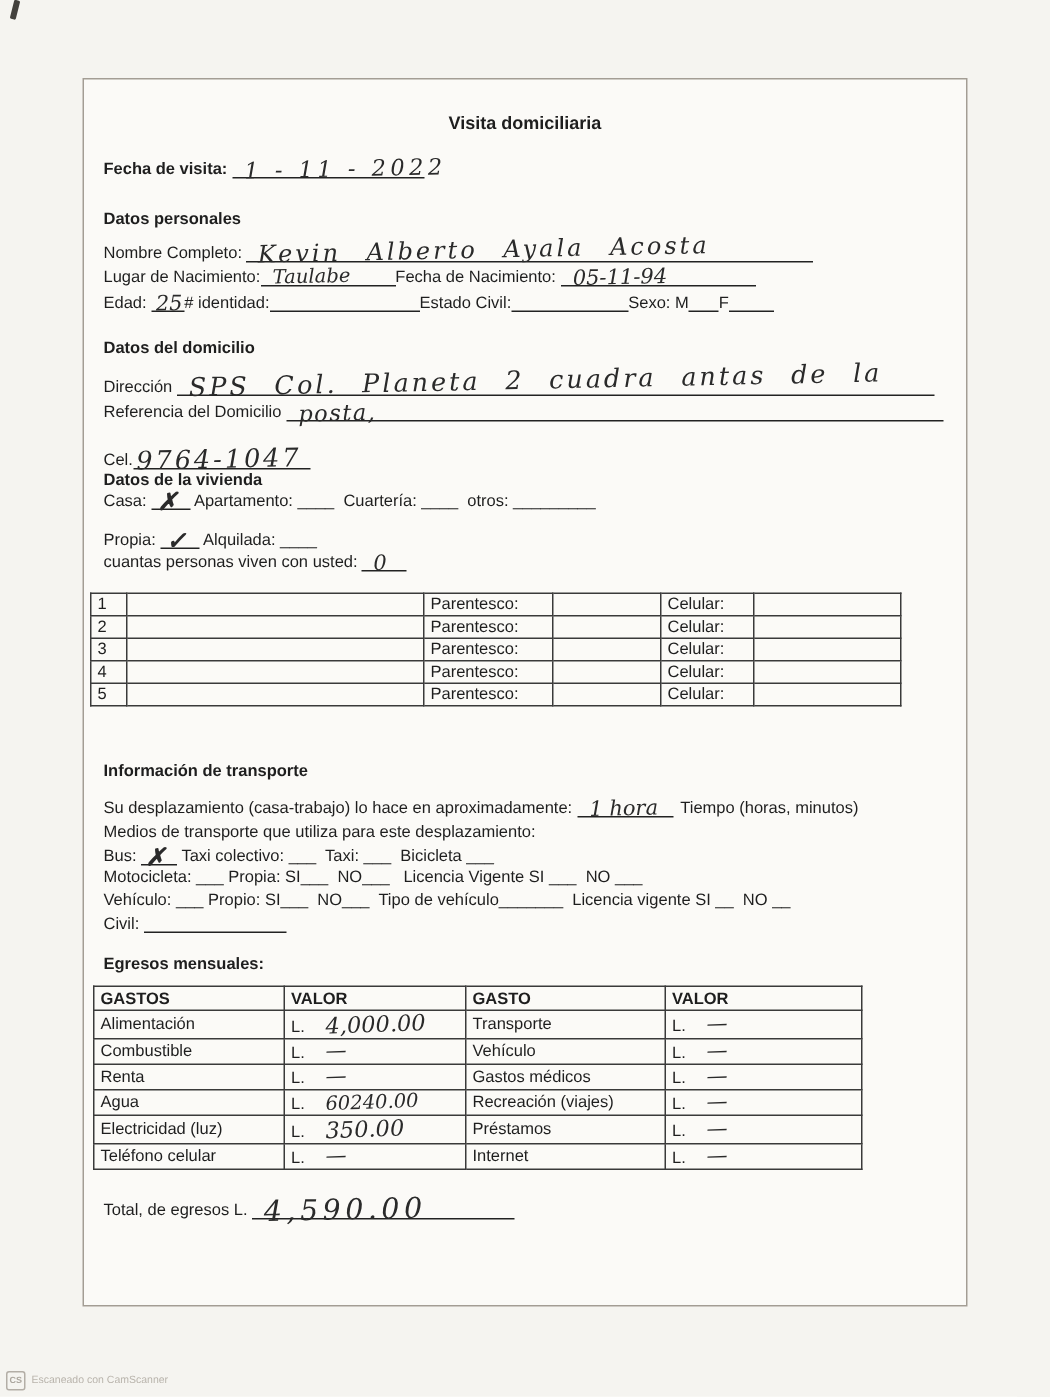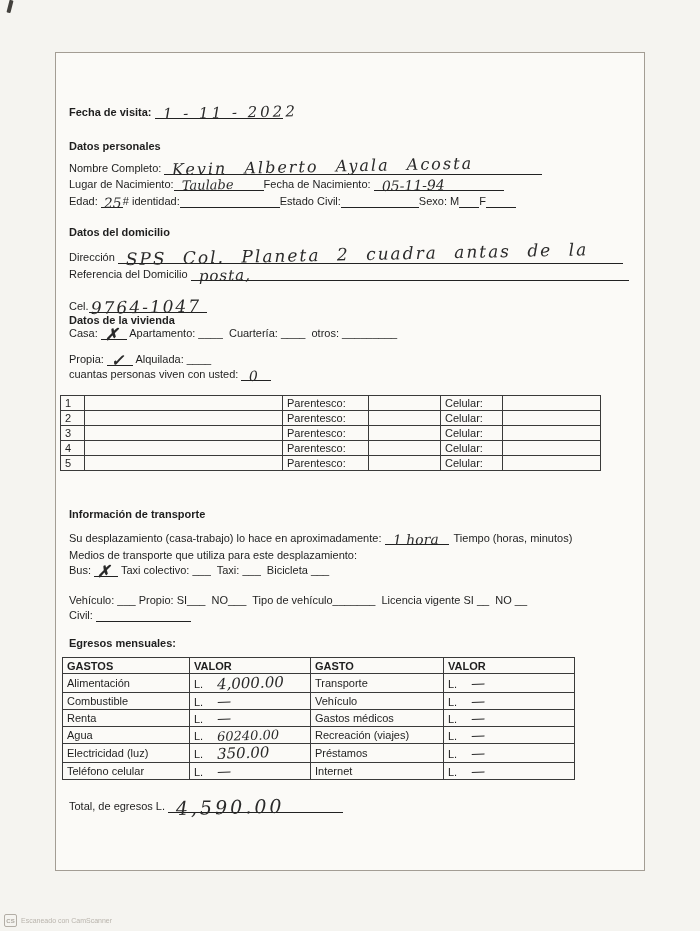--- a/index.html
+++ b/index.html
@@ -54,20 +54,21 @@
   .corner{position:absolute;left:8px;top:0;width:4px;height:13px;background:#43413d;
           transform:rotate(14deg);border-radius:1px;}
 </style>
 </head>
 <body>
 
 <div class="corner"></div>
 
 <div class="sheet">
 
+  <div class="title">Visita domiciliaria</div>
 
   <div class="row" style="top:52px"><span class="hd">Fecha de visita:</span> <span class="bl" style="width:128px"><span class="hw hw-date">1 - 11 - 2022</span></span></div>
 
   <div class="row hd" style="top:86px">Datos personales</div>
 
   <div class="row" style="top:108px"><span>Nombre Completo:</span> <span class="bl" style="width:378px"><span class="hw hw-name">Kevin Alberto Ayala Acosta</span></span></div>
 
   <div class="row" style="top:124px"><span>Lugar de Nacimiento:</span><span class="bl" style="width:90px"><span class="hw hw-sm">Taulabe</span></span><span>Fecha de Nacimiento:</span> <span class="bl" style="width:130px"><span class="hw hw-md">05-11-94</span></span></div>
 
   <div class="row" style="top:141px"><span>Edad:</span> <span class="bl" style="width:22px"><span class="hw hw-md" style="left:3px">25</span></span><span># identidad:</span><span class="bl" style="width:100px"></span><span>Estado Civil:</span><span class="bl" style="width:78px"></span><span>Sexo: M</span><span class="bl" style="width:20px"></span><span>F</span><span class="bl" style="width:30px"></span></div>
@@ -142,20 +143,21 @@
     </table>
 
   <div class="row hd" style="top:454px">Información de transporte</div>
 
   <div class="row" style="top:478px"><span>Su desplazamiento (casa-trabajo) lo hace en aproximadamente:</span> <span class="bl" style="width:64px"><span class="hw hw-md">1 hora</span></span><span class="sfx">Tiempo (horas, minutos)</span></div>
 
   <div class="row" style="top:495px">Medios de transporte que utiliza para este desplazamiento:</div>
 
   <div class="row" style="top:510px"><span>Bus:</span> <span class="bl" style="width:24px"><span class="hw hw-mark" style="left:3px">✗</span></span> <span>Taxi colectivo: ___  Taxi: ___  Bicicleta ___</span></div>
 
+  <div class="row" style="top:525px">Motocicleta: ___ Propia: SI___  NO___   Licencia Vigente SI ___  NO ___</div>
 
   <div class="row" style="top:540px">Vehículo: ___ Propio: SI___  NO___  Tipo de vehículo_______  Licencia vigente SI __  NO __</div>
 
   <div class="row" style="top:555px"><span>Civil:</span> <span class="bl" style="width:95px"></span></div>
 
   <div class="row hd" style="top:583px">Egresos mensuales:</div>
 
   <table class="etable">
     <colgroup>
         <col style="width:127px">

